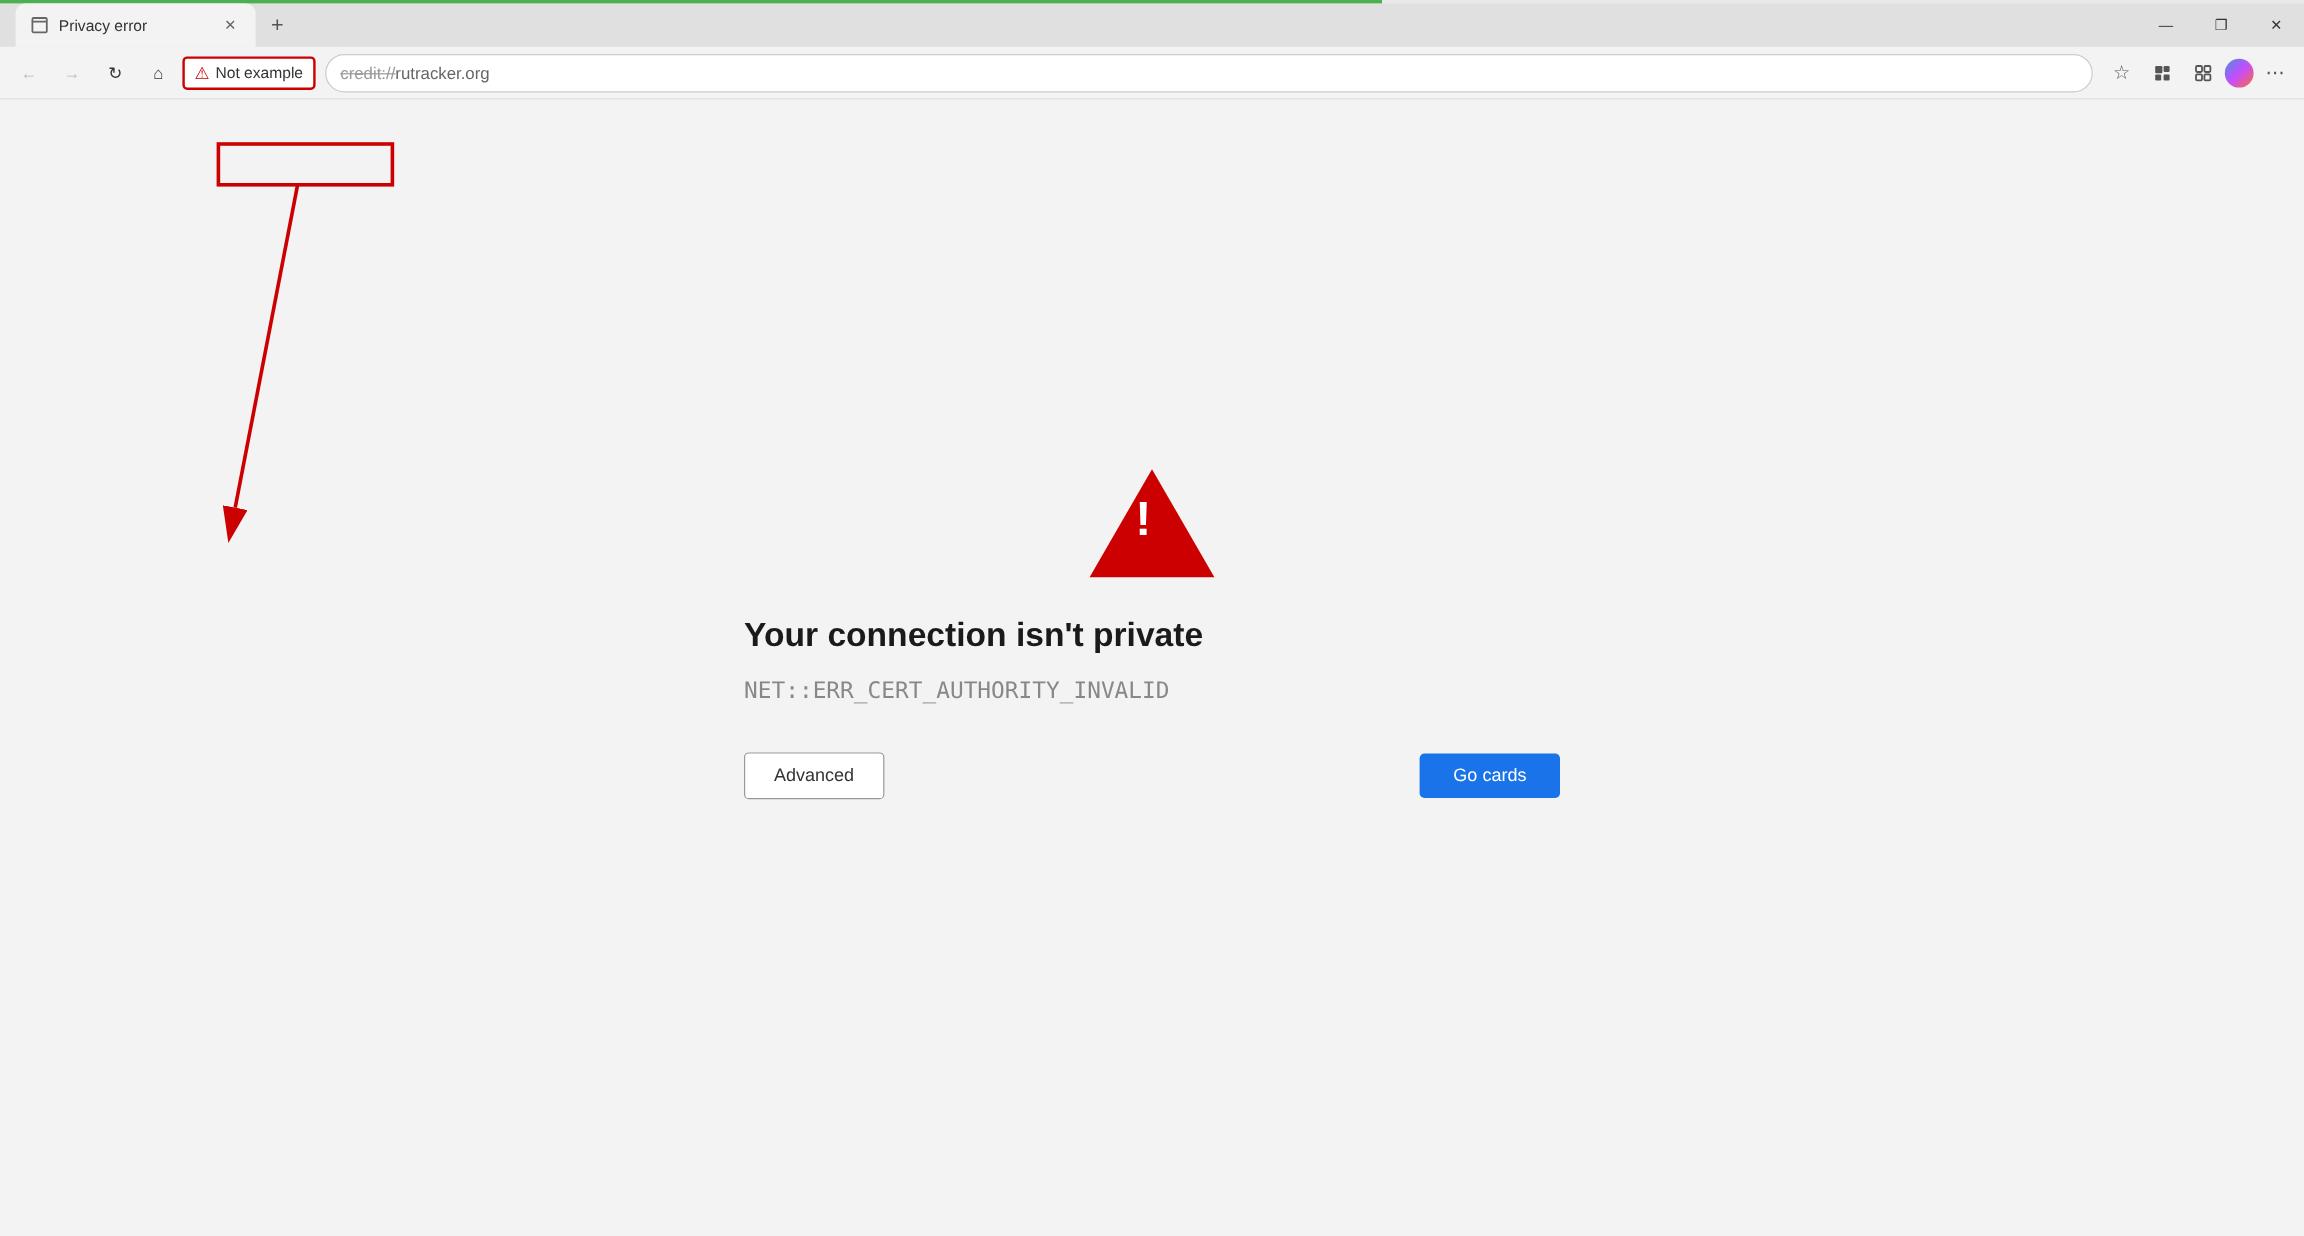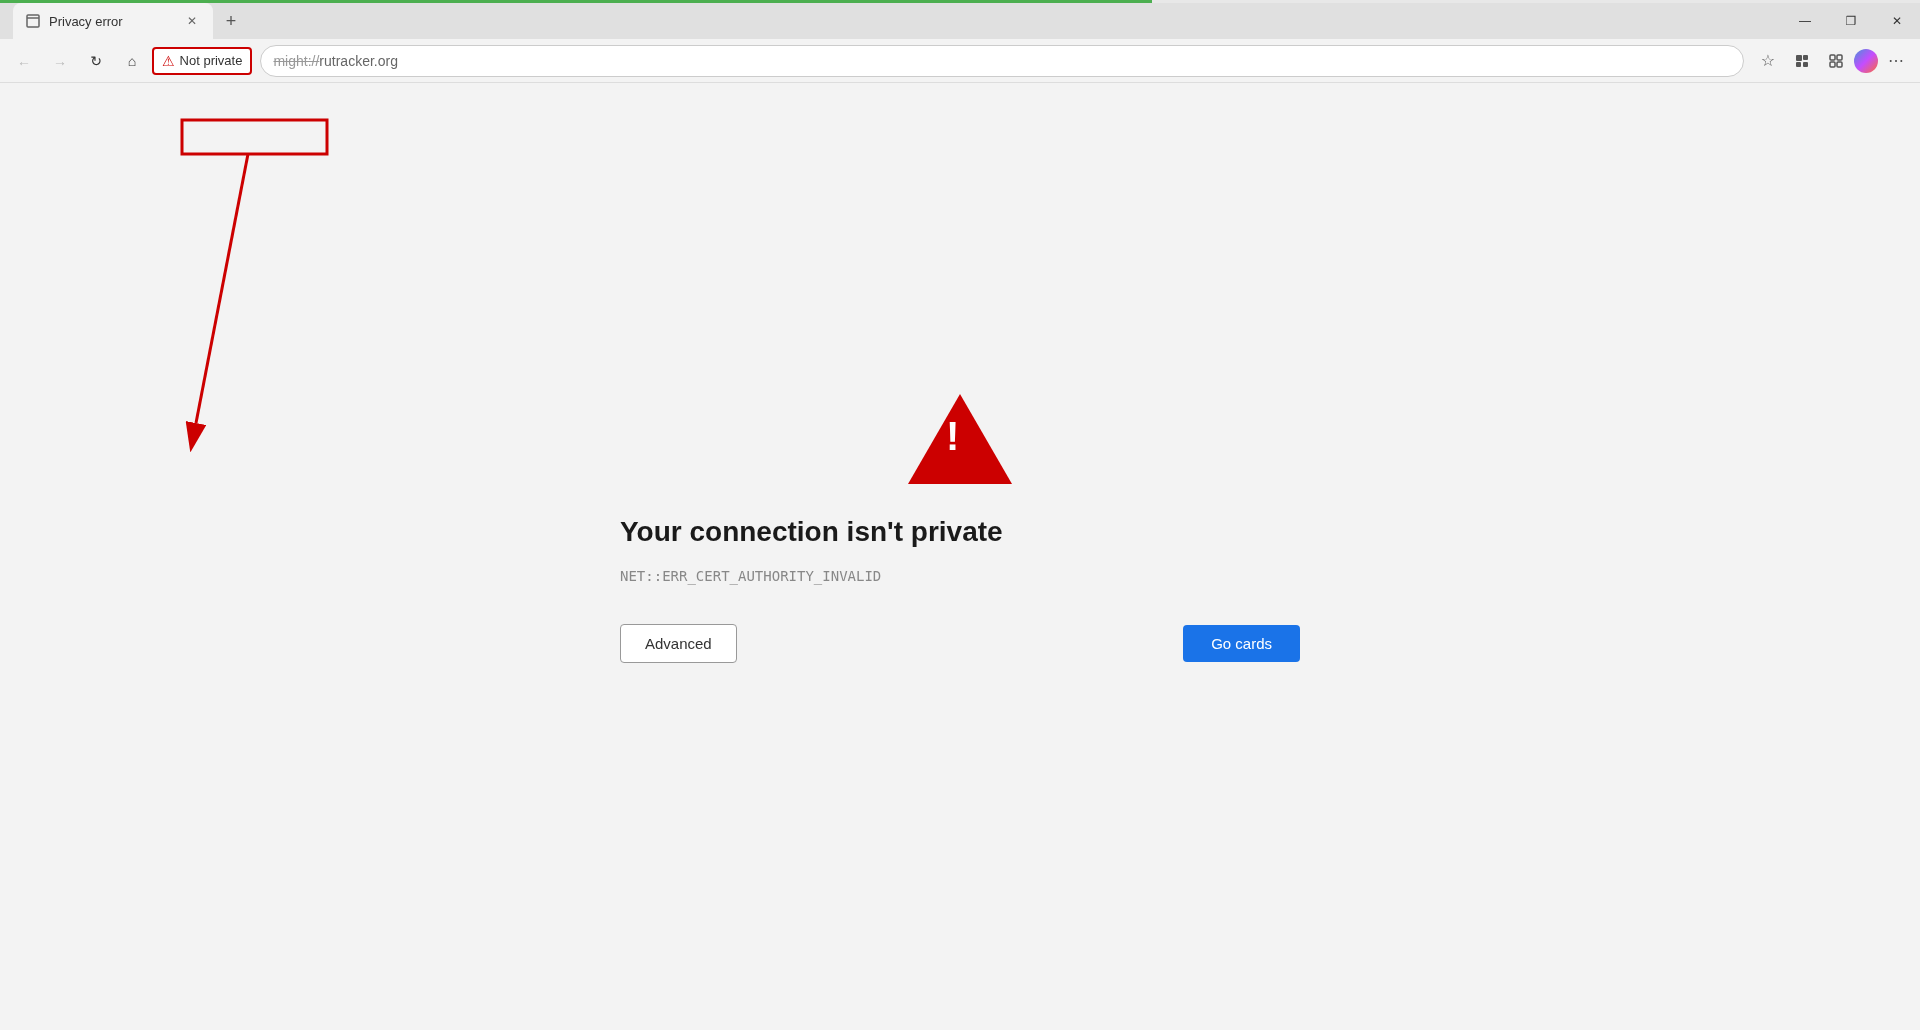--- a/index.html
+++ b/index.html
@@ -235,21 +235,21 @@
       color: #333;
       line-height: 1.6;
       margin-bottom: 16px;
     }
 
     .error-description strong {
       font-weight: 700;
     }
 
     .error-code {
-      font-size: 14px;
+      font-size: 19px;
       color: #888;
       margin-bottom: 40px;
       font-family: monospace;
     }
 
     .button-row {
       display: flex;
       justify-content: space-between;
       width: 100%;
       align-items: center;
@@ -322,26 +322,26 @@
   </div>
 
   <div class="nav-bar">
     <button class="nav-btn disabled">←</button>
     <button class="nav-btn disabled">→</button>
     <button class="nav-btn">↻</button>
     <button class="nav-btn">⌂</button>
 
     <div class="not-secure-badge">
       <span class="warning-icon">⚠</span>
-      <span>Not private</span>
+      <span>Not example</span>
     </div>
 
     <div class="address-bar">
       <span class="address-url">
-        <span class="strikethrough">might://</span><span>rutracker.org</span>
+        <span class="strikethrough">credit://</span><span>rutracker.org</span>
       </span>
     </div>
 
     <div class="toolbar-icons">
       <button class="toolbar-icon-btn">☆</button>
       <button class="toolbar-icon-btn">
         <svg width="16" height="16" viewBox="0 0 16 16" fill="none">
           <rect x="2" y="2" width="6" height="6" rx="1" fill="#555"></rect>
           <rect x="9" y="2" width="5" height="5" rx="1" fill="#555"></rect>
           <rect x="2" y="9" width="5" height="5" rx="1" fill="#555"></rect>

